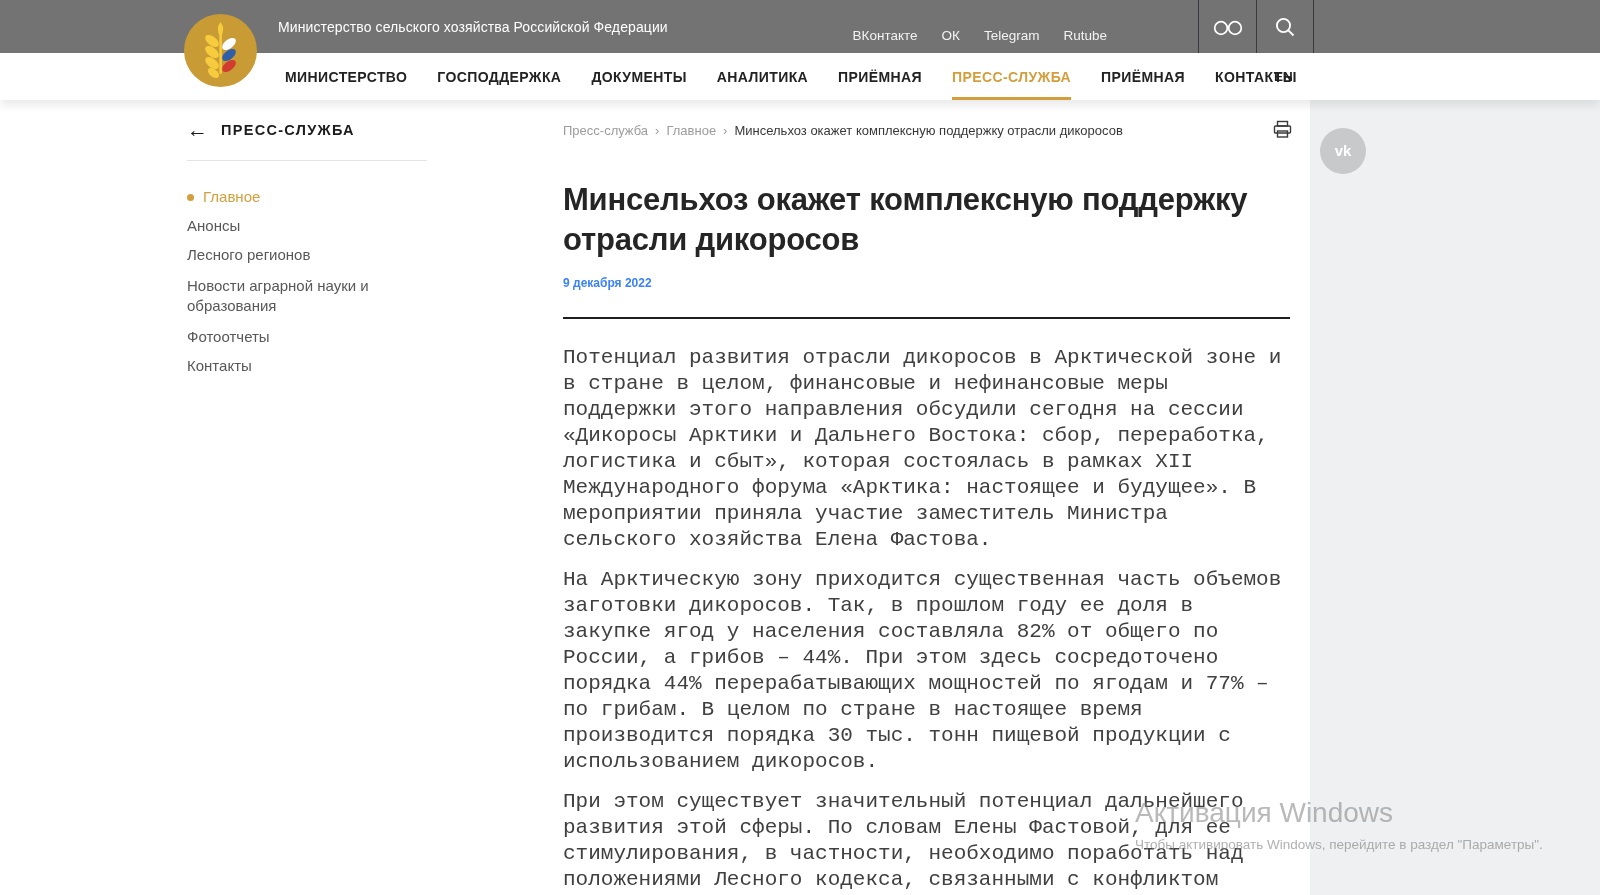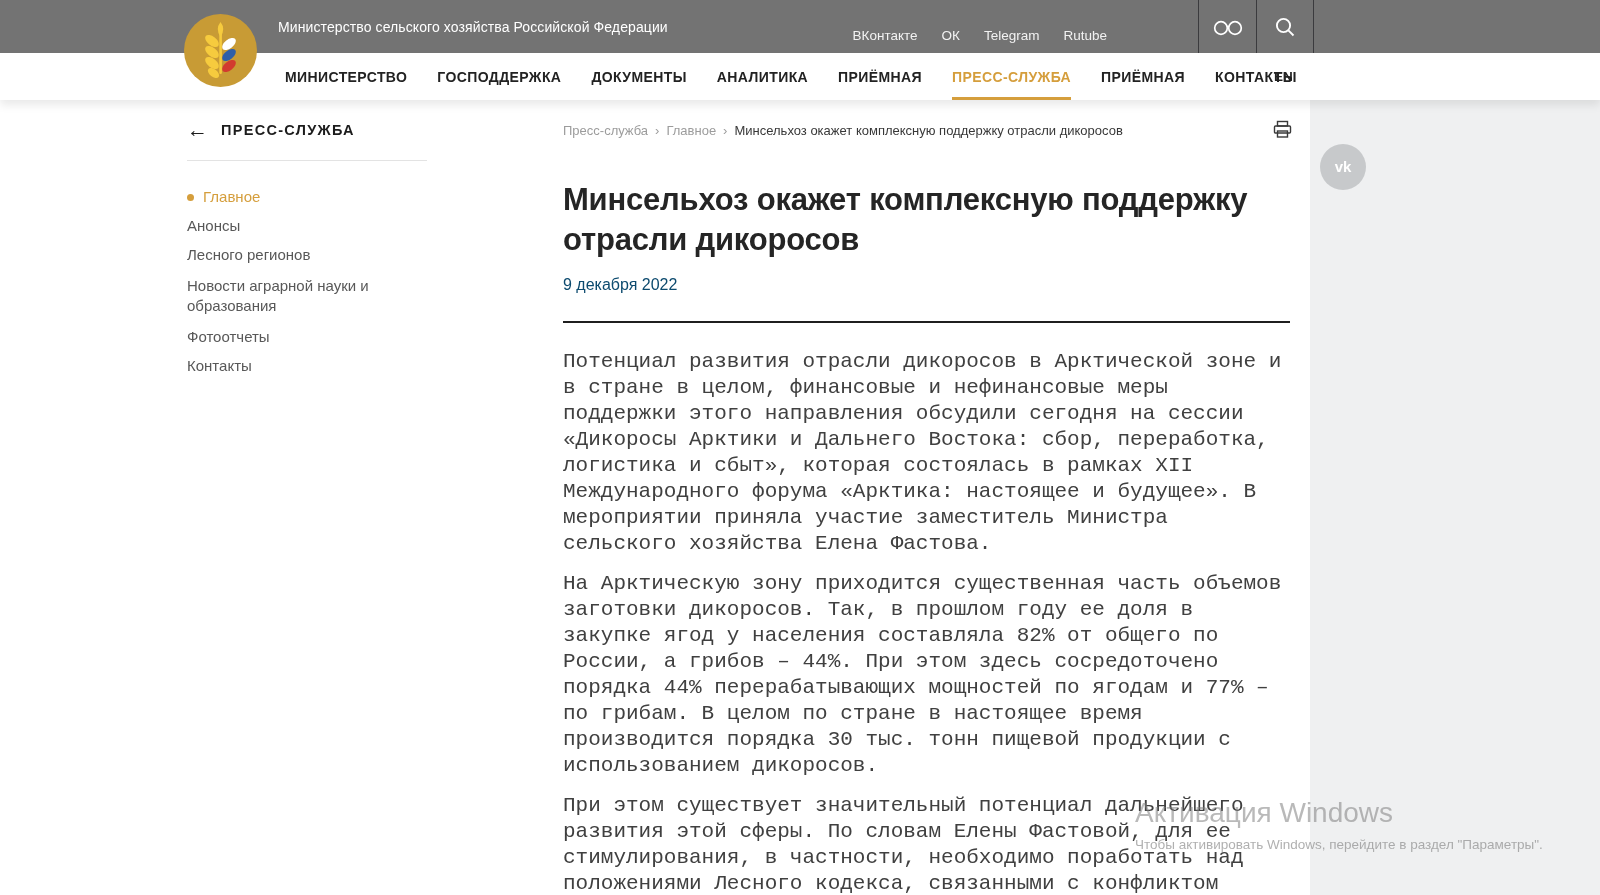--- a/index.html
+++ b/index.html
@@ -30,21 +30,21 @@
               letter-spacing:.4px; color:#222; cursor:pointer; border-bottom:3px solid transparent;
               padding-top:3px; }
   .nav-item.active { color:#d59e3c; border-bottom-color:#d59e3c; }
   .lang { position:absolute; left:1274px; top:16px; font-size:13.5px; font-weight:700;
           color:#222; cursor:pointer; }
 
   
   .page { position:relative; height:795px; background:#ffffff; }
   .right-rail { position:absolute; left:1310px; top:0; width:290px; height:100%;
                 background:#eff0f1; }
-  .vk-fab { position:absolute; left:1320px; top:44px; width:46px; height:46px;
+  .vk-fab { position:absolute; left:1320px; top:28px; width:46px; height:46px;
             border-radius:50%; background:#c7c9cb; display:flex; align-items:center;
             justify-content:center; cursor:pointer;text-align:right; }
 
   
   .sidebar { position:absolute; left:187px; top:21px; width:240px; }
   .side-back { display:flex; align-items:center; gap:13px; cursor:pointer; }
   .side-back .arr { font-size:21px; color:#1c1c1c; line-height:18px; }
   .side-back .lbl { font-size:14.5px; font-weight:700; letter-spacing:1.3px; color:#1c1c1c; }
   .side-divider { height:1px; background:#e3e3e3; margin-top:21px; }
   .side-list { list-style:none; margin-top:21px; }
@@ -59,21 +59,21 @@
   .article { position:absolute; left:563px; top:23px; width:727px; }
   .crumbs { position:relative; display:flex; align-items:center; gap:7px; font-size:13px;
             color:#9c9c9c; }
   .crumbs .sep { color:#9c9c9c; }
   .crumbs a { color:#9c9c9c; text-decoration:none; cursor:pointer; }
   .crumbs .current { color:#383838; }
   .print-btn { position:absolute; right:-2px; top:-3px; cursor:pointer; }
 
   h1.title { margin-top:42px; font-size:31px; line-height:40px; font-weight:700;
              color:#252525; letter-spacing:-.2px; }
-  .date { margin-top:16px; font-size:16px; color:#0c4a6e; }
+  .date { margin-top:16px; font-size:12px; color:#3b82f6;font-weight:bold; }
   .title-rule { margin-top:27px; height:2px; background:#1f1f1f; }
   .body-text p { font-size:21px; line-height:26px; color:#404040;font-family:Liberation Mono, monospace; }
   .body-text p:first-child { margin-top:26px; }
   .body-text p + p { margin-top:14px; }
 
   
   .watermark { position:absolute; left:1135px; top:697px; z-index:60; pointer-events:none; }
   .watermark .w1 { font-size:28px; color:rgba(128,128,128,.55); }
   .watermark .w2 { font-size:13.5px; color:rgba(128,128,128,.62); margin-top:8px; }
 </style>

